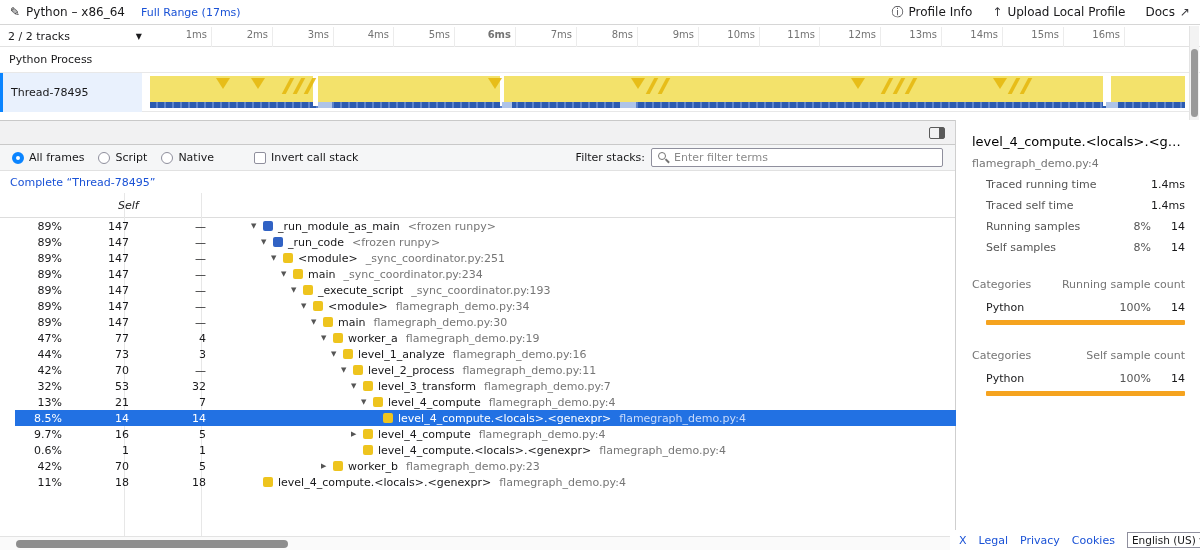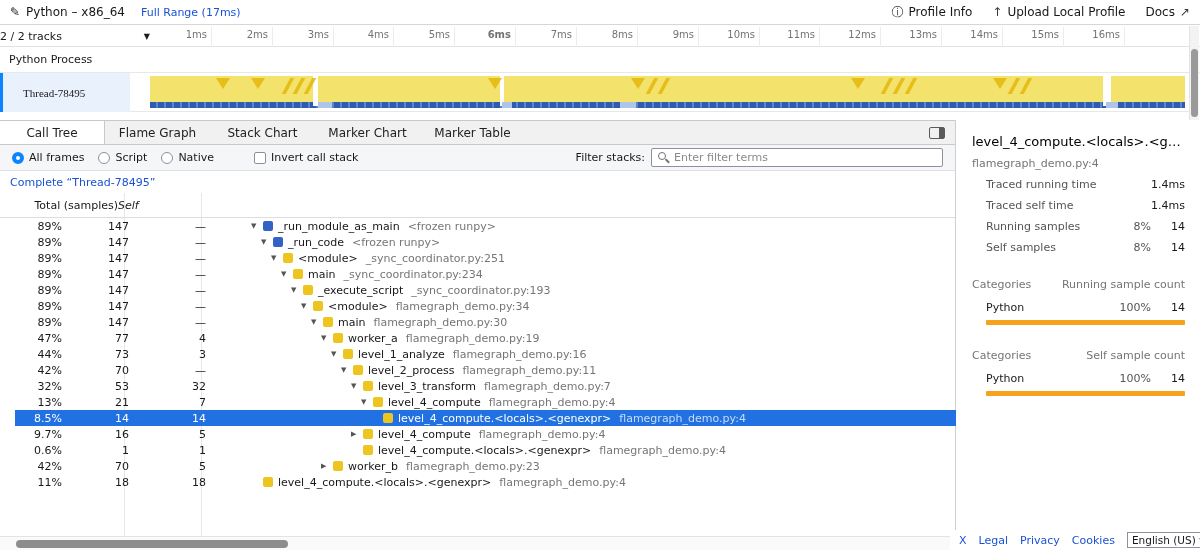--- a/index.html
+++ b/index.html
@@ -11,30 +11,30 @@
   .header{position:absolute;left:0;top:0;width:1200px;height:25px;background:#fff;border-bottom:1px solid #d6d6d6;display:flex;align-items:center;padding:0 10px;}
   .pen-icon{font-size:12px;margin-right:6px;}
   .profile-name{font-size:12px;}
   .range-link{color:var(--link-blue);font-size:11px;margin-left:16px;cursor:pointer;}
   .header-right{margin-left:auto;display:flex;align-items:center;gap:20px;font-size:12px;}
   .hbtn{display:flex;align-items:center;gap:5px;cursor:pointer;}
   .hicon{font-size:12px;color:#3a3a3e;}
 
   
   .ruler-row{position:absolute;left:0;top:25px;width:1200px;height:22px;background:#fff;border-bottom:1px solid #e2e2e2;}
-  .tracks-btn{position:absolute;left:0;top:0;width:150px;height:22px;display:flex;align-items:center;padding:0 0;cursor:pointer;}
+  .tracks-btn{position:absolute;left:0;top:0;width:150px;height:22px;display:flex;align-items:center;padding:0 8px;cursor:pointer;}
   .tracks-caret{margin-left:auto;font-size:8px;color:#1b1b1d;}
   .ruler{position:absolute;left:150px;top:0;width:1035px;height:22px;overflow:hidden;}
   .tickline{position:absolute;top:2px;width:1px;height:20px;background:#ececec;}
   .ticklabel{position:absolute;top:4px;width:60px;text-align:right;font-size:10px;color:#737373;}
 
   
   .process-row{position:absolute;left:0;top:47px;width:1200px;height:26px;background:#fff;border-bottom:1px solid #e8e8e8;display:flex;align-items:center;padding:0 9px;}
   .thread-row{position:absolute;left:0;top:73px;width:1190px;height:39px;border-bottom:1px solid #e8e8e8;background:#fff;}
-  .thread-label{position:absolute;left:0;top:0;width:130px;height:39px;background:#e9f1fd;border-left:3px solid var(--accent-blue);display:flex;align-items:center;padding-left:20px;font-family:Liberation Serif, serif;}
+  .thread-label{position:absolute;left:0;top:0;width:142px;height:39px;background:#e9f1fd;border-left:3px solid var(--accent-blue);display:flex;align-items:center;padding-left:8px;}
   .thread-graph{position:absolute;left:150px;top:0;width:1035px;height:39px;overflow:hidden;cursor:crosshair;}
   .yellow-band{position:absolute;left:0;top:3px;width:100%;height:30px;background:var(--track-yellow);}
   .sample-strip{position:absolute;left:0;bottom:4px;width:100%;height:6px;background:repeating-linear-gradient(90deg,var(--sample-dark) 0 6px,var(--sample-mid) 6px 8px);}
   .track-triangle{position:absolute;top:5px;width:0;height:0;border-left:7px solid transparent;border-right:7px solid transparent;border-top:11px solid var(--marker-yellow);opacity:.9;}
   .track-slash{position:absolute;top:5px;width:4px;height:16px;background:var(--marker-yellow);transform:skewX(-28deg);opacity:.9;}
   .track-gap{position:absolute;top:3px;height:30px;background:#fff;}
   .sample-light{position:absolute;bottom:4px;height:6px;background:var(--sample-light);}
   .v-scroll{position:absolute;left:1189px;top:26px;width:10px;height:94px;background:#f3f3f3;border-left:1px solid #e3e3e3;}
   .v-thumb{position:absolute;left:1px;top:23px;width:7px;height:68px;background:#9a9a9a;border-radius:4px;}
 
@@ -211,27 +211,20 @@
       <div class="sample-light" style="left: 470px; width: 16px;"></div>
       <div class="sample-light" style="left: 956px; width: 12px;"></div>
     </div>
 </div>
 
 <div class="v-scroll">
   <div class="v-thumb"></div>
 </div>
 
 <div class="tabbar">
-  <div style="display:flex;">
-      <div class="tab selected">Call Tree</div>
-      <div class="tab">Flame Graph</div>
-      <div class="tab">Stack Chart</div>
-      <div class="tab">Marker Chart</div>
-      <div class="tab">Marker Table</div>
-    </div>
   <div class="panel-toggle"></div>
 </div>
 
 <div class="settings">
   <label class="ctl-item">
     <span class="radio checked"></span>
     <span>All frames</span>
   </label>
   <label class="ctl-item">
     <span class="radio"></span>
@@ -251,21 +244,20 @@
     <span class="mag-icon"></span>
     <input type="text" placeholder="Enter filter terms" style="">
   </div>
 </div>
 
 <div class="crumb-row">
   <a class="crumb">Complete “Thread-78495”</a>
 </div>
 
 <div class="thead">
-  <div class="th-total">Total (samples)</div>
   <div class="th-self">Self</div>
 </div>
 <div class="col-sep" style="left:124px;"></div>
 <div class="col-sep" style="left:201px;"></div>
 <div class="rows">
     <div class="row">
       <div class="c-pct">89%</div>
       <div class="c-tot">147</div>
       <div class="c-self">—</div>
       <div class="c-tree" style="padding-left: 39px;">

